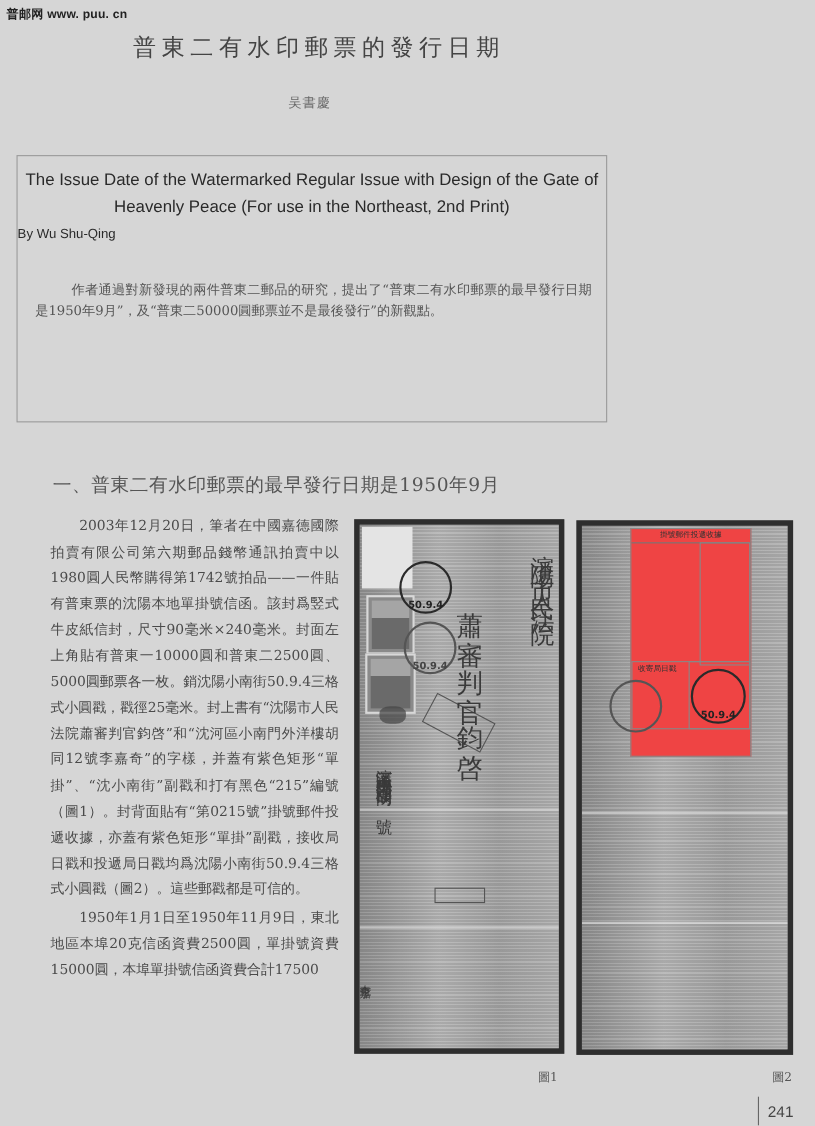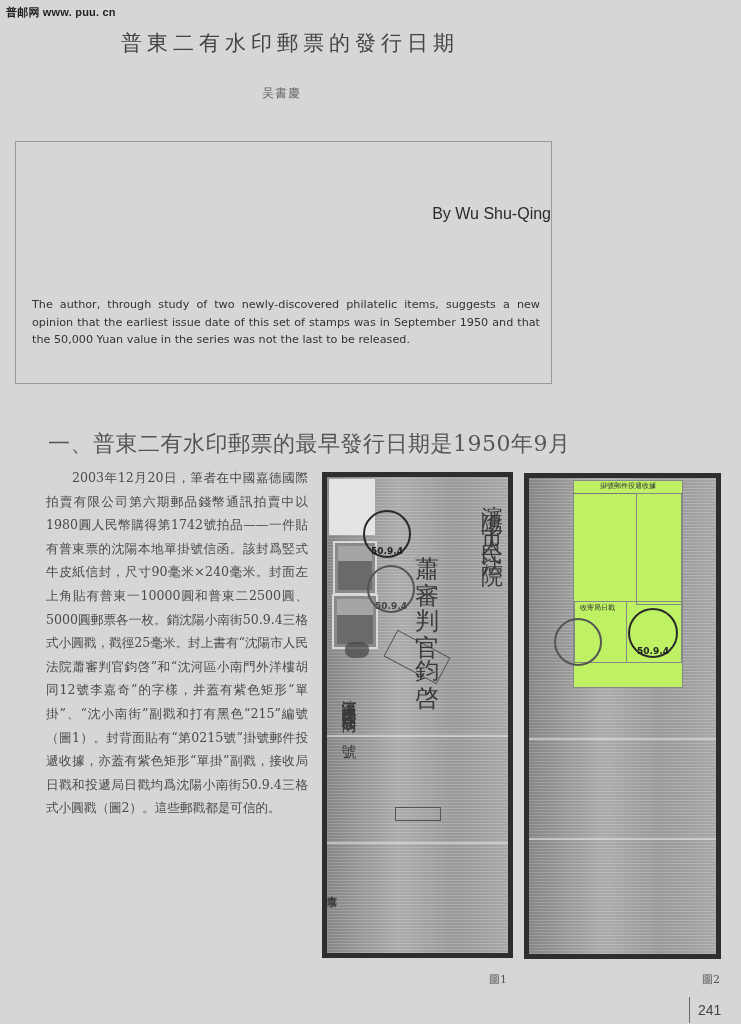--- a/index.html
+++ b/index.html
@@ -26,36 +26,36 @@
     position:absolute; left:15px; top:141px; width:537px; height:243px;
     border:1px solid #9a9a9a; box-sizing:border-box;
   }
   .en-title {
     position:absolute; left:0; top:9px; width:100%;
     text-align:center; font-family:"Liberation Sans", sans-serif;
     font-size:15.3px; line-height:25px; color:#2a2a2a;
   }
   .en-byline {
     position:absolute; left:0; top:63px; width:100%;
-    text-align:right; font-family:"Liberation Sans", sans-serif;
-    font-size:16px; color:#2a2a2a;
+    text-align:left; font-family:"Liberation Sans", sans-serif;
+    font-size:12px; color:#2a2a2a;
   }
   .cn-abstract {
     position:absolute; left:16px; top:112px; width:506px;
     font-size:12px; line-height:19px; color:#555; text-indent:33px;
     text-align:justify;
   }
   .en-abstract {
     position:absolute; left:16px; top:154px; width:508px;
     font-family:"DejaVu Sans", sans-serif; font-size:11.2px;
     line-height:17.6px; color:#333; text-align:justify;
   }
   .section-heading {
     position:absolute; left:48px; top:429px;
-    font-size:22px; color:#555; letter-spacing:0.5px;
+    font-size:17px; color:#555; letter-spacing:0.5px;
   }
   .body-text {
     position:absolute; left:46px; top:466px; width:262px;
     font-size:12.6px; line-height:23.6px; color:#4a4a4a;
     text-align:justify;
   }
   .body-text p { margin:0; text-indent:26px; }
   .figure {
     position:absolute; background:#9a9a9a;
     border:5px solid #2e2e2e; box-sizing:border-box; overflow:hidden;
@@ -81,21 +81,21 @@
   .postmark.faint { border-color:#555; color:#444; }
   .rect-mark {
     position:absolute; border:1.5px solid #555; transform:rotate(28deg);
   }
   .handwriting {
     position:absolute; font-family:"DejaVu Serif", serif; color:#3a3a3a;
     writing-mode:vertical-rl; letter-spacing:10px;
   }
   .receipt {
     position:absolute; left:44px; top:2px; width:108px; height:206px;
-    background:#bef264; border:1px solid #888;
+    background:#ef4444; border:1px solid #888;
   }
   .receipt-head {
     position:absolute; left:0; top:0; width:100%; height:12px;
     font-size:7px; text-align:center; color:#333; border-bottom:1px solid #777;
   }
   .receipt-cell { position:absolute; border:1px solid #888; }
   .receipt-label {
     position:absolute; left:6px; top:122px; font-size:7px; color:#333;
   }
   .caption {
@@ -111,28 +111,30 @@
 </style>
 </head>
 <body>
 
 <div class="watermark">普邮网 www. puu. cn</div>
 
 <h1 class="title" style="margin:17px;">普東二有水印郵票的發行日期</h1>
 <div class="author">吴書慶</div>
 
 <div class="abstract-box">
+  <div class="en-title">The Issue Date of the Watermarked Regular Issue with Design of the Gate of Heavenly Peace (For use in the Northeast, 2nd Print)</div>
   <div class="en-byline">By Wu Shu-Qing</div>
-  <div class="en-abstract">The author, through study of two newly-discovered philatelic items, suggests a new opinion that the earliest issue date of this set of stamps was in September 1950 and that the 50,000 Yuan value in the series was not the last to be released.</div>
+  <div class="cn-abstract">作者通過對新發現的兩件普東二郵品的研究，提出了“普東二有水印郵票的最早發行日期是1950年9月”，及“普東二50000圓郵票並不是最後發行”的新觀點。</div>
 </div>
 
 <h2 class="section-heading" style="margin:0;font-weight:normal;">一、普東二有水印郵票的最早發行日期是1950年9月</h2>
 
 <div class="body-text">
   <p style="margin-bottom:2px;">2003年12月20日，筆者在中國嘉德國際拍賣有限公司第六期郵品錢幣通訊拍賣中以1980圓人民幣購得第1742號拍品——一件貼有普東票的沈陽本地單掛號信函。該封爲竪式牛皮紙信封，尺寸90毫米×240毫米。封面左上角貼有普東一10000圓和普東二2500圓、5000圓郵票各一枚。銷沈陽小南街50.9.4三格式小圓戳，戳徑25毫米。封上書有“沈陽市人民法院蕭審判官鈞啓”和“沈河區小南門外洋樓胡同12號李嘉奇”的字樣，并蓋有紫色矩形“單掛”、“沈小南街”副戳和打有黑色“215”編號（圖1）。封背面貼有“第0215號”掛號郵件投遞收據，亦蓋有紫色矩形“單掛”副戳，接收局日戳和投遞局日戳均爲沈陽小南街50.9.4三格式小圓戳（圖2）。這些郵戳都是可信的。</p>
+  <p>1950年1月1日至1950年11月9日，東北地區本埠20克信函資費2500圓，單掛號資費15000圓，本埠單掛號信函資費合計17500</p>
 </div>
 
 <div class="figure fig1">
   <div class="paper"></div>
   <div class="fold" style="top:258px;"></div>
   <div class="fold" style="top:365px;"></div>
   <div style="position:absolute;left:2px;top:2px;width:46px;height:56px;background:#e4e4e4;"></div>
   <div class="stamp" style="left:6px;top:64px;width:40px;height:50px;">
       <div class="stamp-inner"></div>
     </div>

